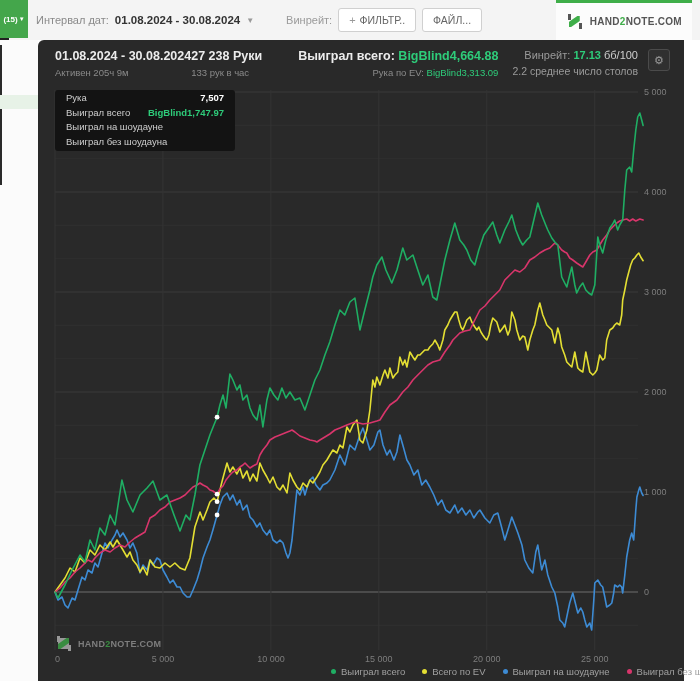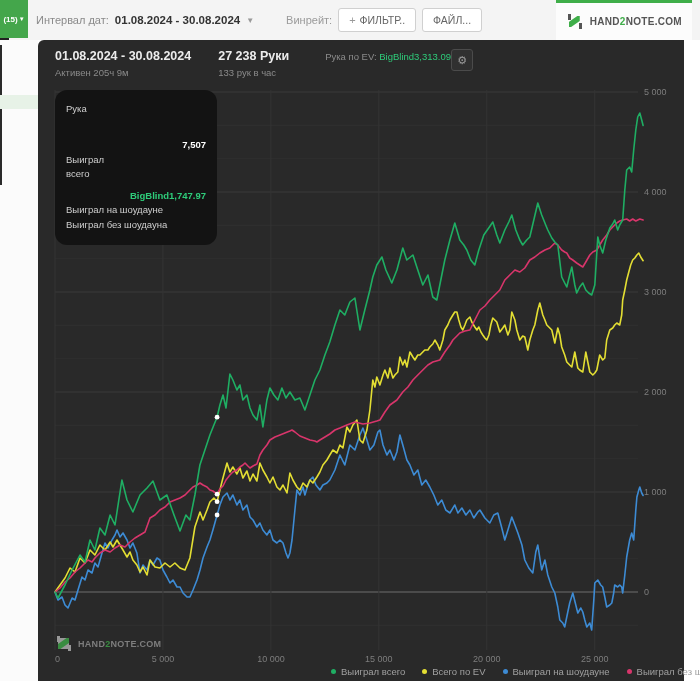--- a/index.html
+++ b/index.html
@@ -28,35 +28,35 @@
   
   .left-rail{position:absolute;left:0;top:40px;width:38px;height:641px;background:#fbfbfb;}
   .rail-green{position:absolute;left:0;top:55px;width:38px;height:14px;background:#e7f2e7;}
   .rail-line{position:absolute;left:0;top:5px;width:2px;height:140px;background:#2a2a2a;}
   
   .panel{position:absolute;left:38px;top:40px;width:646px;height:641px;background:#292929;border-radius:6px 0 0 0;}
   .phead{position:absolute;left:0;top:0;width:646px;height:46px;display:flex;align-items:flex-start;padding:9px 0 0 17px;box-sizing:border-box;}
   .stat{display:flex;flex-direction:column;line-height:1.25;}
   .stat .l1{font-size:12.5px;font-weight:bold;color:#ececec;}
   .stat .l2{font-size:9.5px;color:#8b8b8b;margin-top:2px;}
-  .stat.hands{margin-left:27px;}
+  .stat.hands{}
   .stat.won{margin-left:36px;align-items:flex-end;}
   .stat.won .l1 b{color:#ececec;font-weight:bold;}
   .green-val{color:#2ecc7a;font-weight:bold;}
   .stat.won .l2 .green-val{font-weight:normal;}
   .stat.winrate{margin-left:auto;align-items:flex-end;text-align:right;margin-right:10px;}
   .stat.winrate .l1{font-weight:normal;font-size:11px;color:#9a9a9a;}
   .stat.winrate .l1 .unit{color:#cfcfcf;}
   .stat.winrate .l2{font-size:10.5px;color:#9a9a9a;}
   .gear-btn{width:20px;height:20px;border:1px solid #4b4b4b;border-radius:3px;background:#303030;color:#9a9a9a;font-size:11px;display:flex;align-items:center;justify-content:center;margin-right:14px;cursor:pointer;}
   
-  .tooltip{position:absolute;left:17px;top:50px;width:162px;background:rgba(18,18,18,.95);border-radius:12px;padding:12px 11px;box-sizing:border-box;z-index:5;}
+  .tooltip{position:absolute;left:17px;top:50px;width:180px;background:rgba(18,18,18,.95);border-radius:3px;padding:1px 11px;box-sizing:border-box;z-index:5;}
   .tt-row{display:flex;justify-content:space-between;font-size:9.5px;line-height:1.55;}
   .tt-label{color:#cfcfcf;}
-  .tt-val{font-weight:bold;margin-top:36px;}
+  .tt-val{font-weight:bold;}
   
   svg.chart{position:absolute;left:0;top:45px;}
   .axis-text{font-size:9px;fill:#7d7d7d;}
   
   .legend{position:absolute;left:293px;bottom:4px;display:flex;gap:17px;align-items:center;}
   .leg-item{display:flex;align-items:center;gap:5px;font-size:9.5px;color:#a0a0a0;white-space:nowrap;}
   .leg-dot{width:5px;height:5px;border-radius:50%;}
   
   .watermark{position:absolute;left:19px;bottom:30px;display:flex;align-items:center;gap:6px;opacity:.75;}
   .wm-text{font-size:9px;font-weight:bold;color:#9a9a9a;letter-spacing:.3px;}
@@ -107,21 +107,26 @@
   <div class="phead">
     <div class="stat">
       <span class="l1">01.08.2024 - 30.08.2024</span>
       <span class="l2">Активен 205ч 9м</span>
     </div>
     <div class="stat hands">
       <span class="l1">27 238 Руки</span>
       <span class="l2">133 рук в час</span>
     </div>
     <div class="stat won">
+      <span class="l1"><b>Выиграл всего: </b><span class="green-val">BigBlind4,664.88</span></span>
       <span class="l2"><span>Рука по EV: </span><span class="green-val">BigBlind3,313.09</span></span>
+    </div>
+    <div class="stat winrate">
+      <span class="l1"><span>Винрейт: </span><span class="green-val">17.13</span><span class="unit"> бб/100</span></span>
+      <span class="l2">2.2 среднее число столов</span>
     </div>
     <div class="gear-btn">
         <span>⚙</span>
       </div>
   </div>
 
   <div class="tooltip">
     <div class="tt-row">
         <span class="tt-label">Рука</span>
         <span class="tt-val" style="color:#fff">7,507</span>

